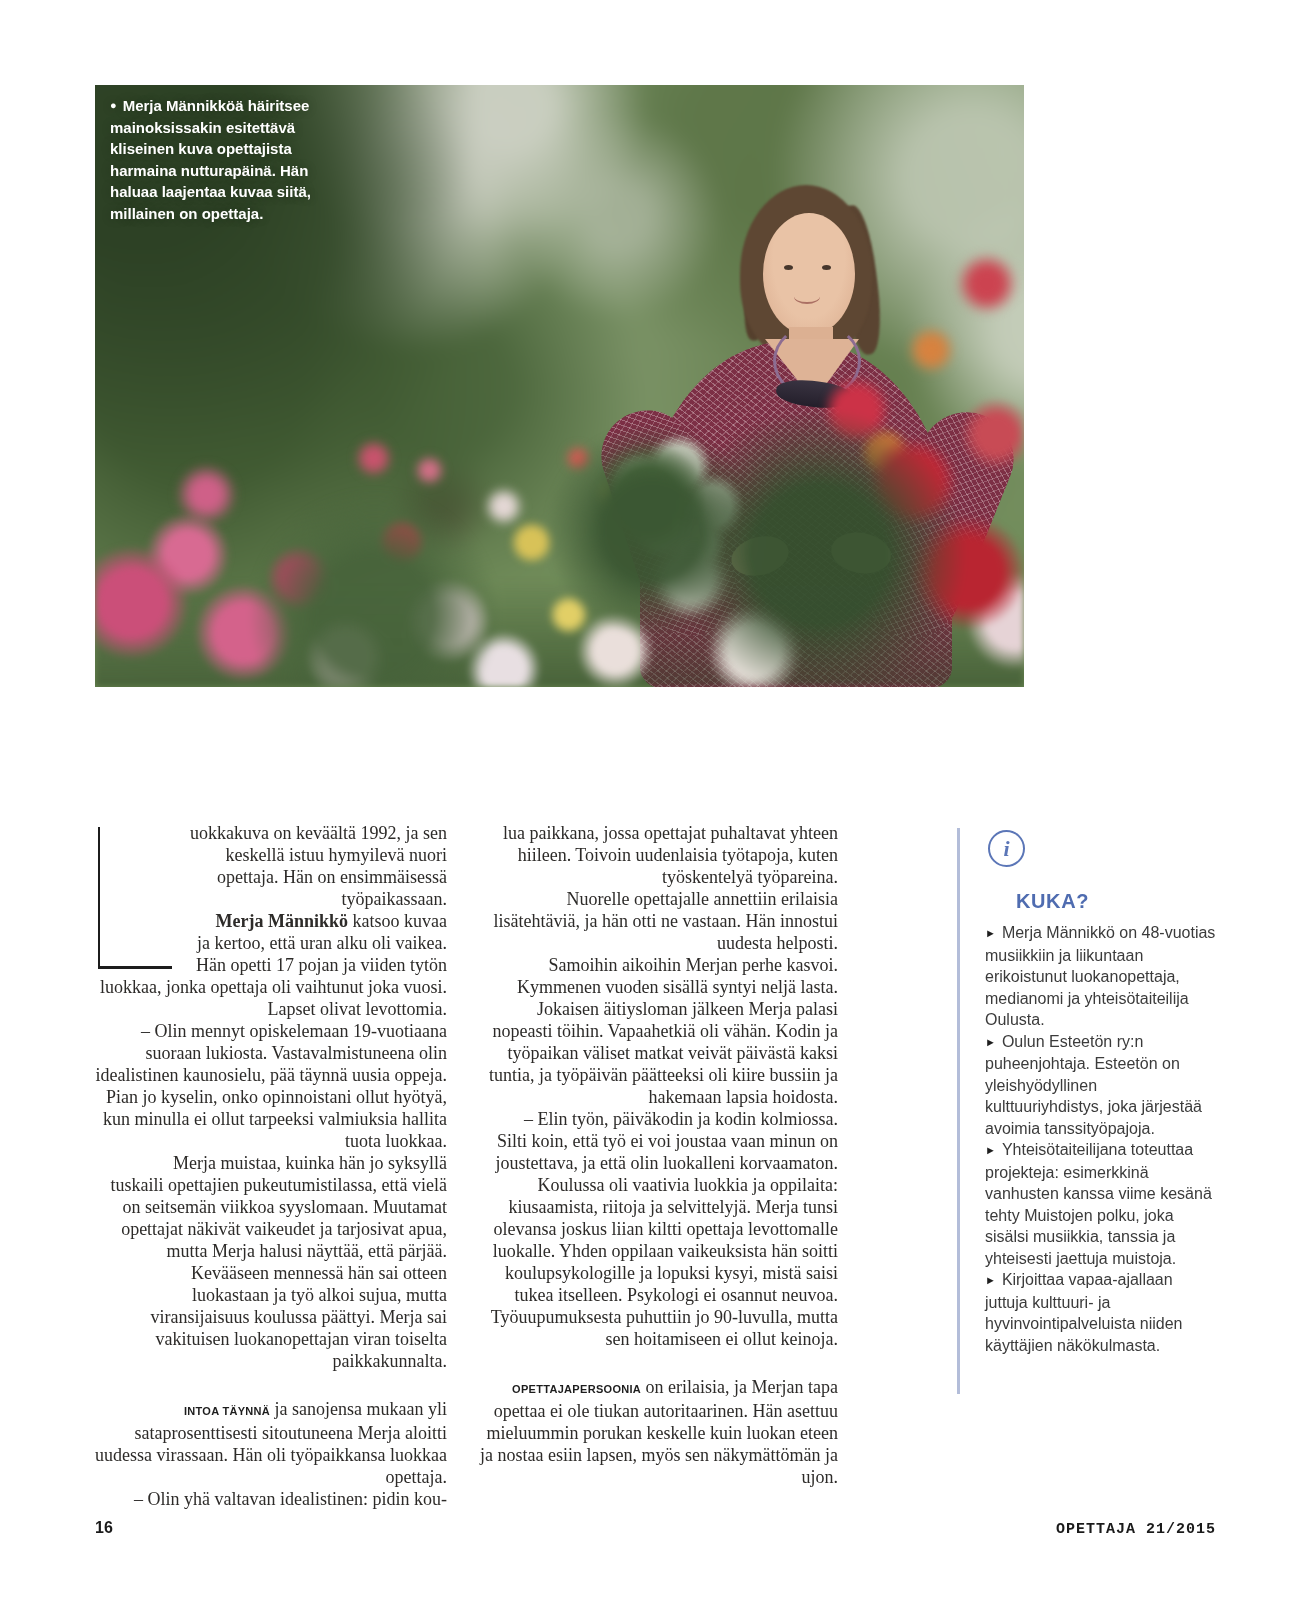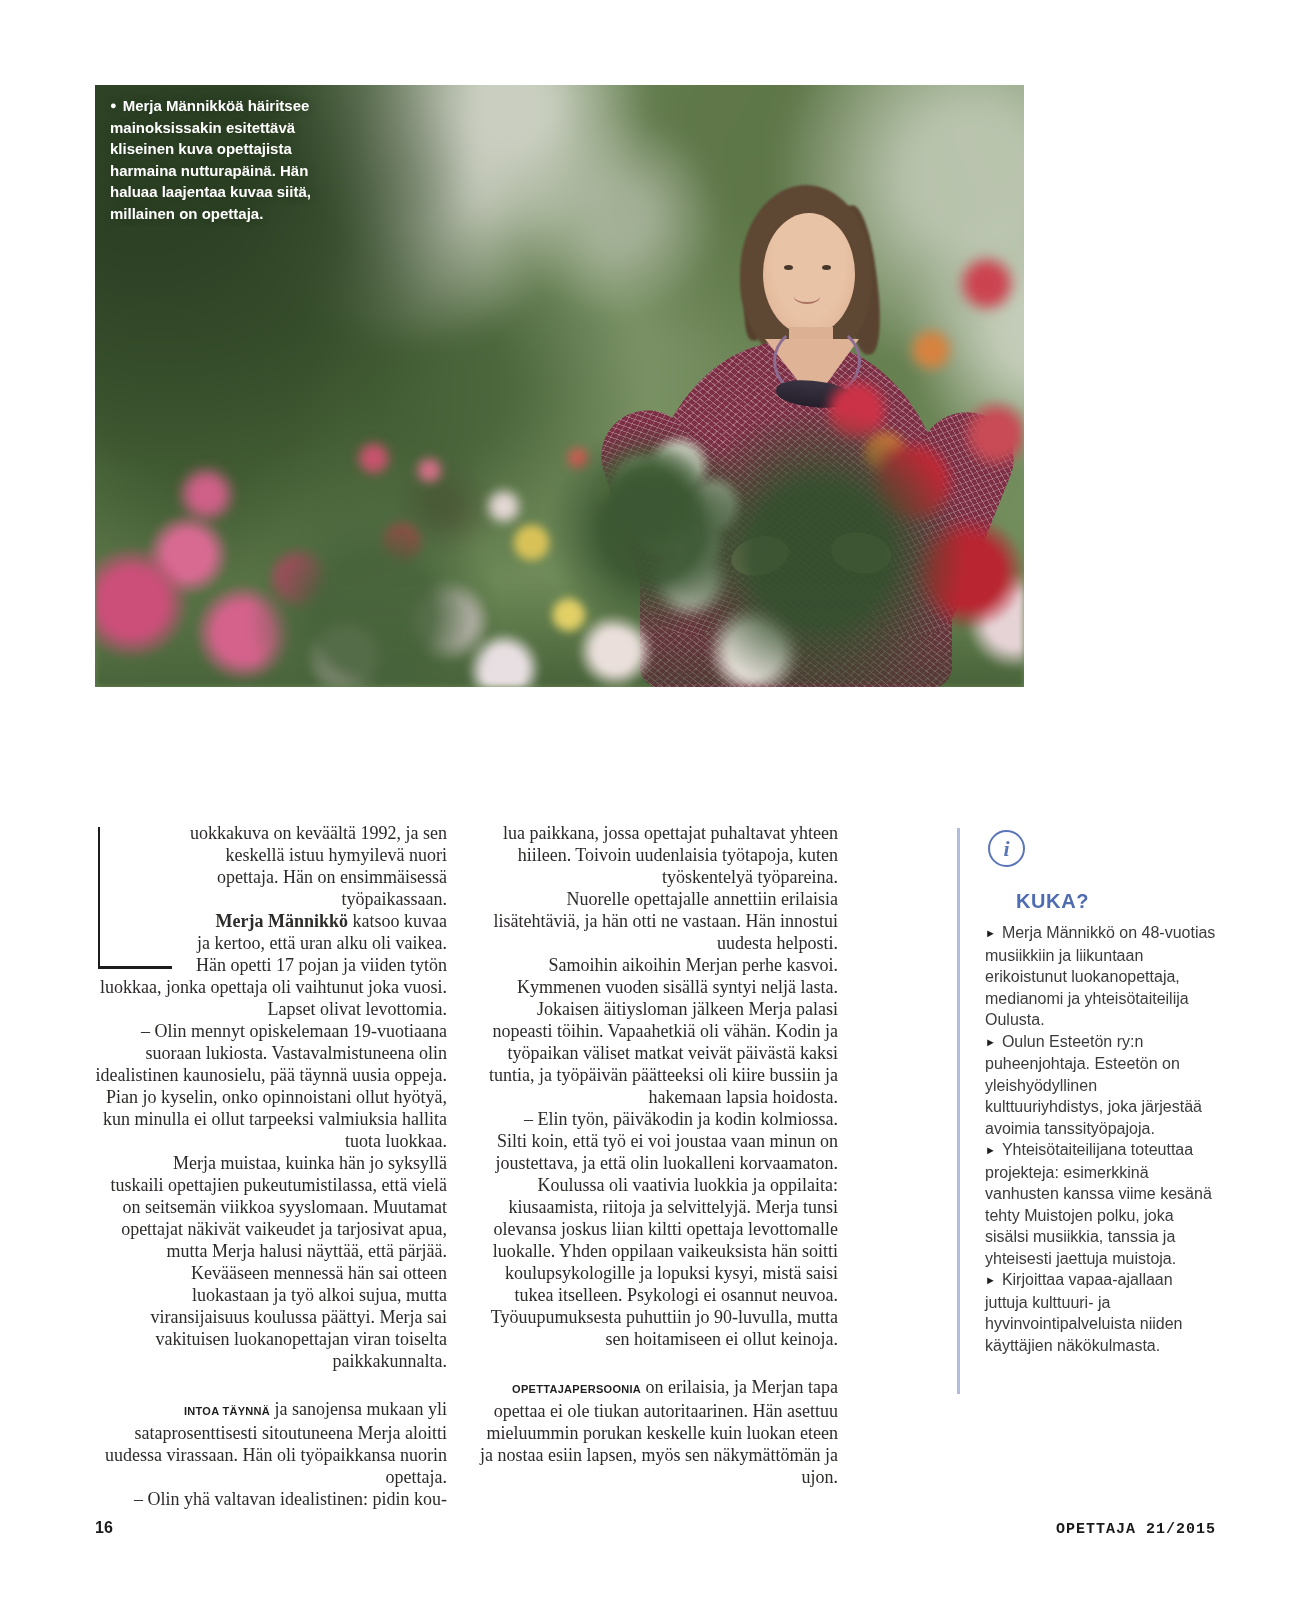--- a/index.html
+++ b/index.html
@@ -218,21 +218,21 @@
     <p class="body-p no-indent">
       <span class="dropcap-box">
           <span class="dropcap-L"></span>
           <span class="sr">L</span>
         </span><span>uokkakuva on keväältä 1992, ja sen keskellä istuu hymyilevä nuori opettaja. Hän on ensimmäisessä työpaikassaan.</span>
     </p>
     <p class="body-p"><b class="serif-lead">Merja Männikkö</b><span> katsoo kuvaa ja kertoo, että uran alku oli vaikea. Hän opetti 17 pojan ja viiden tytön luokkaa, jonka opettaja oli vaihtunut joka vuosi. Lapset olivat levottomia.</span></p>
     <p class="body-p">– Olin mennyt opiskelemaan 19-vuotiaana suoraan lukiosta. Vastavalmistuneena olin idealistinen kaunosielu, pää täynnä uusia oppeja. Pian jo kyselin, onko opinnoistani ollut hyötyä, kun minulla ei ollut tarpeeksi valmiuksia hallita tuota luokkaa.</p>
     <p class="body-p">Merja muistaa, kuinka hän jo syksyllä tuskaili opettajien pukeutumistilassa, että vielä on seitsemän viikkoa syyslomaan. Muutamat opettajat näkivät vaikeudet ja tarjosivat apua, mutta Merja halusi näyttää, että pärjää.</p>
     <p class="body-p">Kevääseen mennessä hän sai otteen luokastaan ja työ alkoi sujua, mutta viransijaisuus koulussa päättyi. Merja sai vakituisen luokanopettajan viran toiselta paikkakunnalta.</p>
-    <p class="body-p subhead-p"><b class="sans-lead">INTOA TÄYNNÄ</b><span> ja sanojensa mukaan yli sataprosenttisesti sitoutuneena Merja aloitti uudessa virassaan. Hän oli työpaikkansa nuorin opettaja.</span></p>
+    <p class="body-p subhead-p"><b class="sans-lead">INTOA TÄYNNÄ</b><span> ja sanojensa mukaan yli sataprosenttisesti sitoutuneena Merja aloitti uudessa virassaan. Hän oli työpaikkansa luokkaa opettaja.</span></p>
     <p class="body-p">– Olin yhä valtavan idealistinen: pidin kou-</p>
   </div>
 
   <div class="col col2">
     <p class="body-p no-indent">lua paikkana, jossa opettajat puhaltavat yhteen hiileen. Toivoin uudenlaisia työtapoja, kuten työskentelyä työpareina.</p>
     <p class="body-p">Nuorelle opettajalle annettiin erilaisia lisätehtäviä, ja hän otti ne vastaan. Hän innostui uudesta helposti.</p>
     <p class="body-p">Samoihin aikoihin Merjan perhe kasvoi. Kymmenen vuoden sisällä syntyi neljä lasta. Jokaisen äitiysloman jälkeen Merja palasi nopeasti töihin. Vapaahetkiä oli vähän. Kodin ja työpaikan väliset matkat veivät päivästä kaksi tuntia, ja työpäivän päätteeksi oli kiire bussiin ja hakemaan lapsia hoidosta.</p>
     <p class="body-p">– Elin työn, päiväkodin ja kodin kolmiossa. Silti koin, että työ ei voi joustaa vaan minun on joustettava, ja että olin luokalleni korvaamaton.</p>
     <p class="body-p">Koulussa oli vaativia luokkia ja oppilaita: kiusaamista, riitoja ja selvittelyjä. Merja tunsi olevansa joskus liian kiltti opettaja levottomalle luokalle. Yhden oppilaan vaikeuksista hän soitti koulupsykologille ja lopuksi kysyi, mistä saisi tukea itselleen. Psykologi ei osannut neuvoa. Työuupumuksesta puhuttiin jo 90-luvulla, mutta sen hoitamiseen ei ollut keinoja.</p>
     <p class="body-p subhead-p"><b class="sans-lead">OPETTAJAPERSOONIA</b><span> on erilaisia, ja Merjan tapa opettaa ei ole tiukan autoritaarinen. Hän asettuu mieluummin porukan keskelle kuin luokan eteen ja nostaa esiin lapsen, myös sen näkymättömän ja ujon.</span></p>

